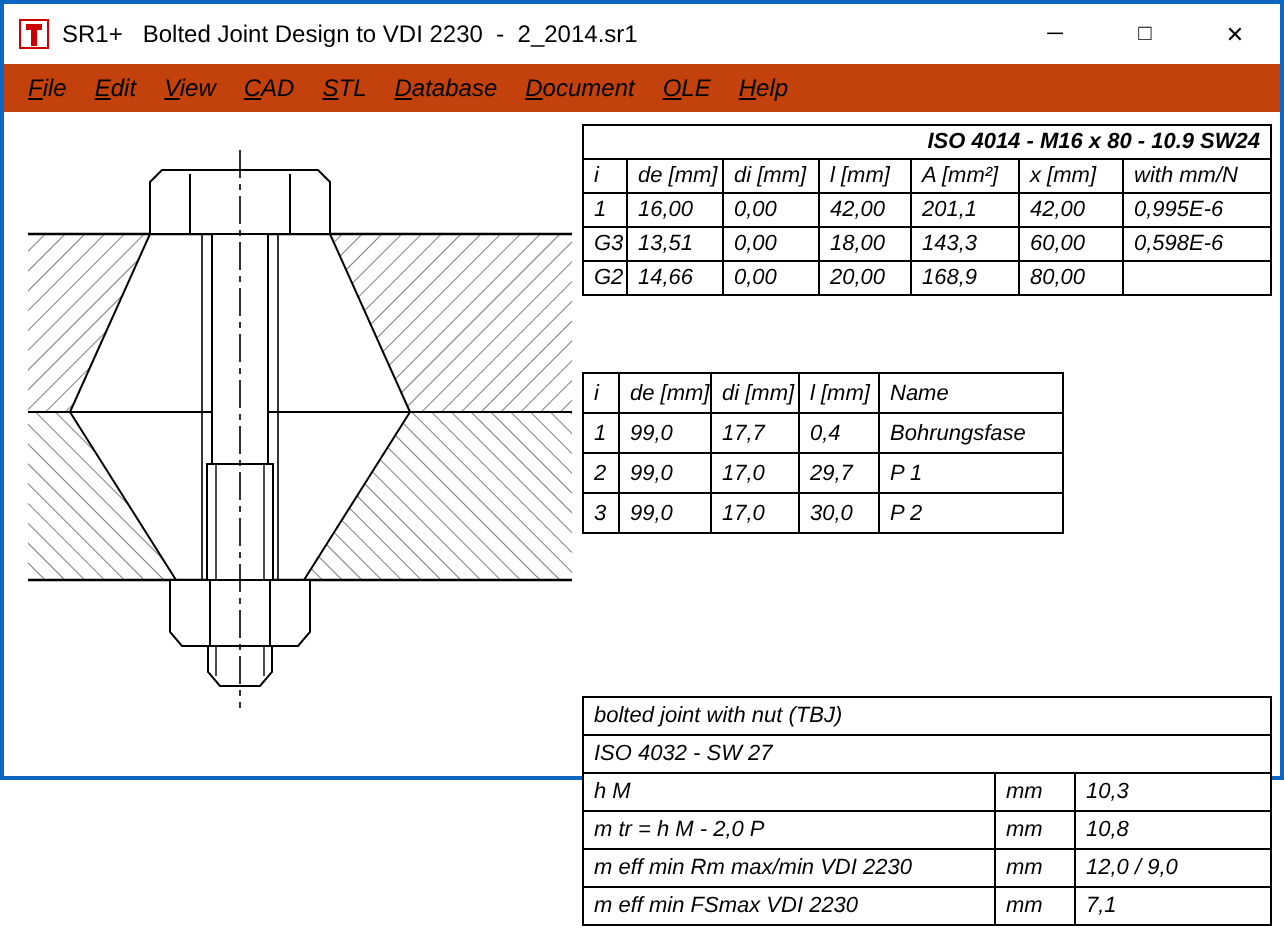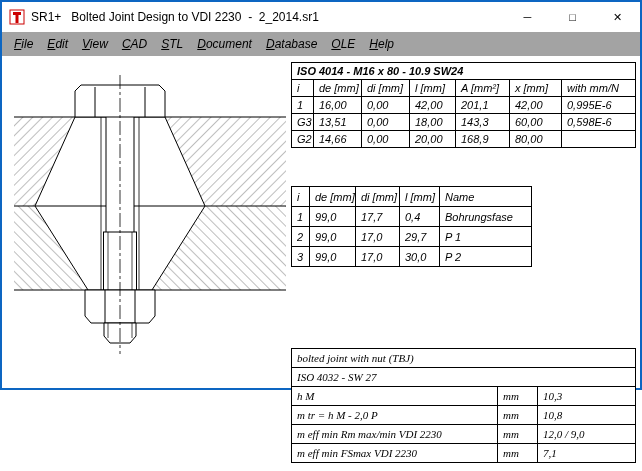--- a/index.html
+++ b/index.html
@@ -1,35 +1,35 @@
 <!DOCTYPE html>
 <html><head>
 <meta charset="utf-8">
 <style>
   html,body{margin:0;padding:0;}
   body{width:642px;height:471px;overflow:hidden;background:#fff;font-family:"Liberation Sans",sans-serif;}
-  .window{width:642px;height:390px;box-sizing:border-box;border:2px solid #0d66c2;background:#a3a3a3;display:flex;flex-direction:column;}
+  .window{width:642px;height:390px;box-sizing:border-box;border:2px solid #0d66c2;background:#c2410c;display:flex;flex-direction:column;}
   .titlebar{flex:0 0 30px;display:flex;align-items:center;background:#fff;}
   .title-icon{width:16px;height:16px;margin:0 6px 0 7px;flex:0 0 16px;}
   .title-text{font-size:12px;color:#000;flex:1;white-space:pre;overflow:hidden;}
   .win-btn{width:45px;height:30px;display:flex;align-items:center;justify-content:center;font-size:11px;color:#000;cursor:default;}
   .menubar{flex:0 0 24px;display:flex;align-items:center;font-size:12px;color:#000;padding-left:5px;font-style:italic;}
   .menu-item{padding:3px 7px;}
   .menu-item::first-letter{text-decoration:underline;}
   .content{position:relative;flex:1;background:#fff;}
   .drawing{position:absolute;left:8px;top:4px;}
   table{border-collapse:collapse;table-layout:fixed;position:absolute;background:#fff;}
   td{border:1px solid #000;font-size:11px;font-style:italic;padding:0 5px;white-space:nowrap;overflow:hidden;color:#000;}
   .t1{left:289px;top:6px;width:344px;}
   .t1 td{height:16px;}
   .t2{left:289px;top:130px;width:240px;}
   .t2 td{height:19px;}
   .t3{left:289px;top:292px;width:344px;}
-  .t3 td{height:18px;font-family:Liberation Serif, serif;}
-  .t-title{font-weight:bold;}
+  .t3 td{height:18px;}
+  .t-title{font-weight:bold;text-align:right;}
   .c-center{text-align:left;}
 </style>
 </head>
 <body>
 
 <div class="window">
 
   <div class="titlebar">
     <div class="title-icon">
       <svg width="16" height="16" viewBox="0 0 16 16">
@@ -43,22 +43,22 @@
     <div class="win-btn">□</div>
     <div class="win-btn">✕</div>
   </div>
 
   <div class="menubar">
       <div class="menu-item">File</div>
       <div class="menu-item">Edit</div>
       <div class="menu-item">View</div>
       <div class="menu-item">CAD</div>
       <div class="menu-item">STL</div>
+      <div class="menu-item">Database</div>
       <div class="menu-item">Document</div>
-      <div class="menu-item">Database</div>
       <div class="menu-item">OLE</div>
       <div class="menu-item">Help</div>
     </div>
 
   <div class="content">
 
     <svg class="drawing" width="280" height="300" viewBox="0 0 280 300">
       <defs>
         <pattern id="hA" patternUnits="userSpaceOnUse" width="7" height="7" patternTransform="rotate(45)">
           <line x1="0" y1="0" x2="0" y2="7" stroke="#444" stroke-width="0.7"></line>

